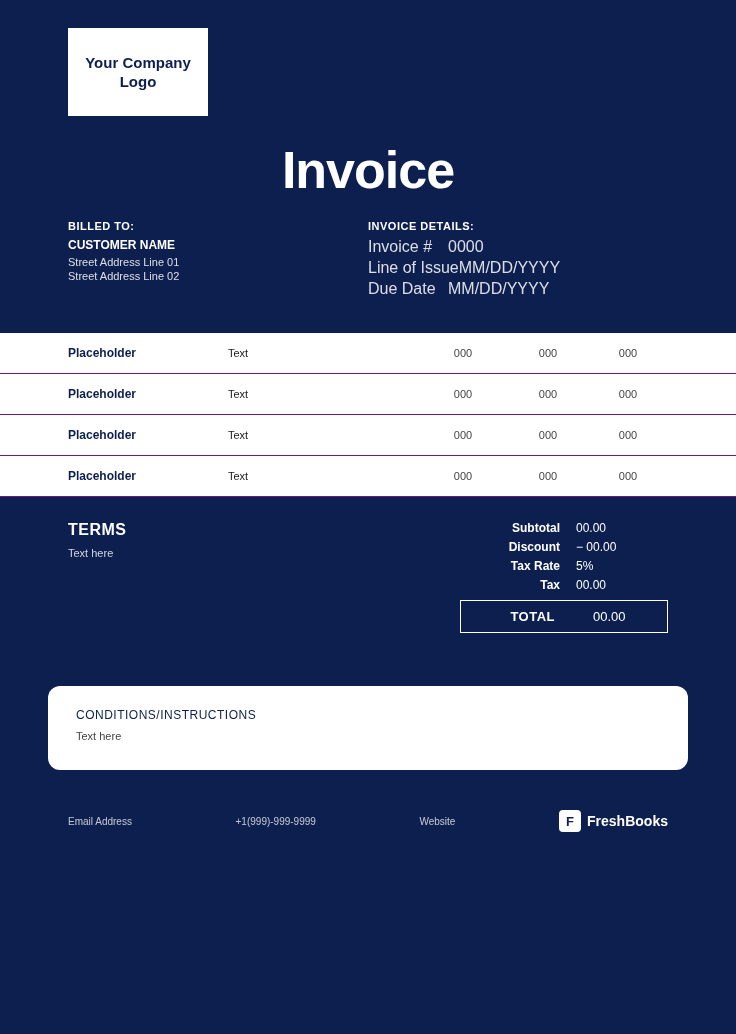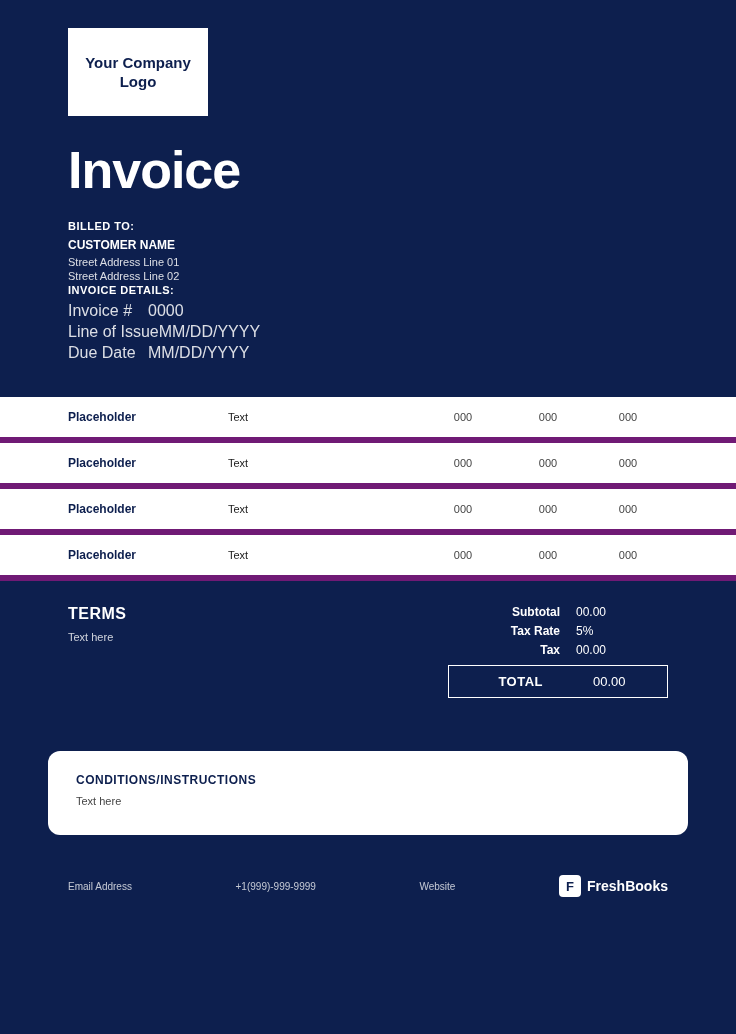--- a/index.html
+++ b/index.html
@@ -28,34 +28,34 @@
     .logo-text {
       color: #0d1f4e;
       font-size: 15px;
       font-weight: bold;
       line-height: 1.3;
     }
 
     
     .invoice-title {
       padding: 24px 68px 0 68px;
+      text-align: center;
     }
     .invoice-title h1 {
       font-size: 52px;
       font-weight: 900;
       color: #ffffff;
       letter-spacing: -1px;
     }
 
     
     .billing-section {
       display: flex;
       justify-content: space-between;
       padding: 20px 68px 0 68px;
-      flex-direction: column;
     }
     .billed-to {
       flex: 1;
     }
     .billed-label {
       font-size: 11px;
       font-weight: bold;
       letter-spacing: 0.5px;
       margin-bottom: 6px;
       color: #ffffff;
@@ -119,21 +119,21 @@
     }
     .col-item    { width: 160px; }
     .col-desc    { flex: 1; }
     .col-qty     { width: 90px; text-align: center; }
     .col-rate    { width: 80px; text-align: center; }
     .col-amount  { width: 80px; text-align: center; }
 
     .table-row {
       display: flex;
       padding: 13px 68px;
-      border-bottom: 6px solid #701a75;
+      border-bottom: 1px solid #701a75;
       background: #ffffff;
       align-items: center;
     }
     .td {
       font-size: 11px;
       color: #1a1a1a;
       text-align: left;
     }
     .td.bold {
       font-weight: 900;
@@ -191,20 +191,21 @@
       text-align: left;
       font-weight: normal;
     }
     .total-row.grand {
       border: 1.5px solid #ffffff;
       padding: 8px 14px;
       margin-top: 8px;
       display: flex;
       justify-content: space-between;
       gap: 16px;
+      margin-left: 12px;
     }
     .total-row.grand .total-key {
       font-size: 13px;
       font-weight: 900;
       letter-spacing: 0.5px;
     }
     .total-row.grand .total-val {
       font-size: 13px;
       font-weight: normal;
     }
@@ -212,21 +213,21 @@
     
     .conditions-box {
       margin: 24px 48px;
       background: #ffffff;
       border-radius: 12px;
       padding: 22px 28px 28px 28px;
       color: #1a1a1a;
     }
     .conditions-label {
       font-size: 12px;
-      font-weight: 700;
+      font-weight: 400;
       letter-spacing: 0.5px;
       text-transform: uppercase;
       margin-bottom: 8px;
       color: #0d1f4e;
     }
     .conditions-text {
       font-size: 11px;
       color: #444;
     }
 
@@ -337,20 +338,24 @@
 
 <div class="footer-section">
   <div class="terms-block">
     <div class="terms-label">TERMS</div>
     <div class="terms-text">Text here</div>
   </div>
   <div class="totals-block">
     <div class="total-row">
       <span class="total-key">Subtotal</span>
       <span class="total-val">00.00</span>
+    </div>
+    <div class="total-row">
+      <span class="total-key">Discount</span>
+      <span class="total-val">− 00.00</span>
     </div>
     <div class="total-row">
       <span class="total-key">Tax Rate</span>
       <span class="total-val">5%</span>
     </div>
     <div class="total-row">
       <span class="total-key">Tax</span>
       <span class="total-val">00.00</span>
     </div>
     <div class="total-row grand">

